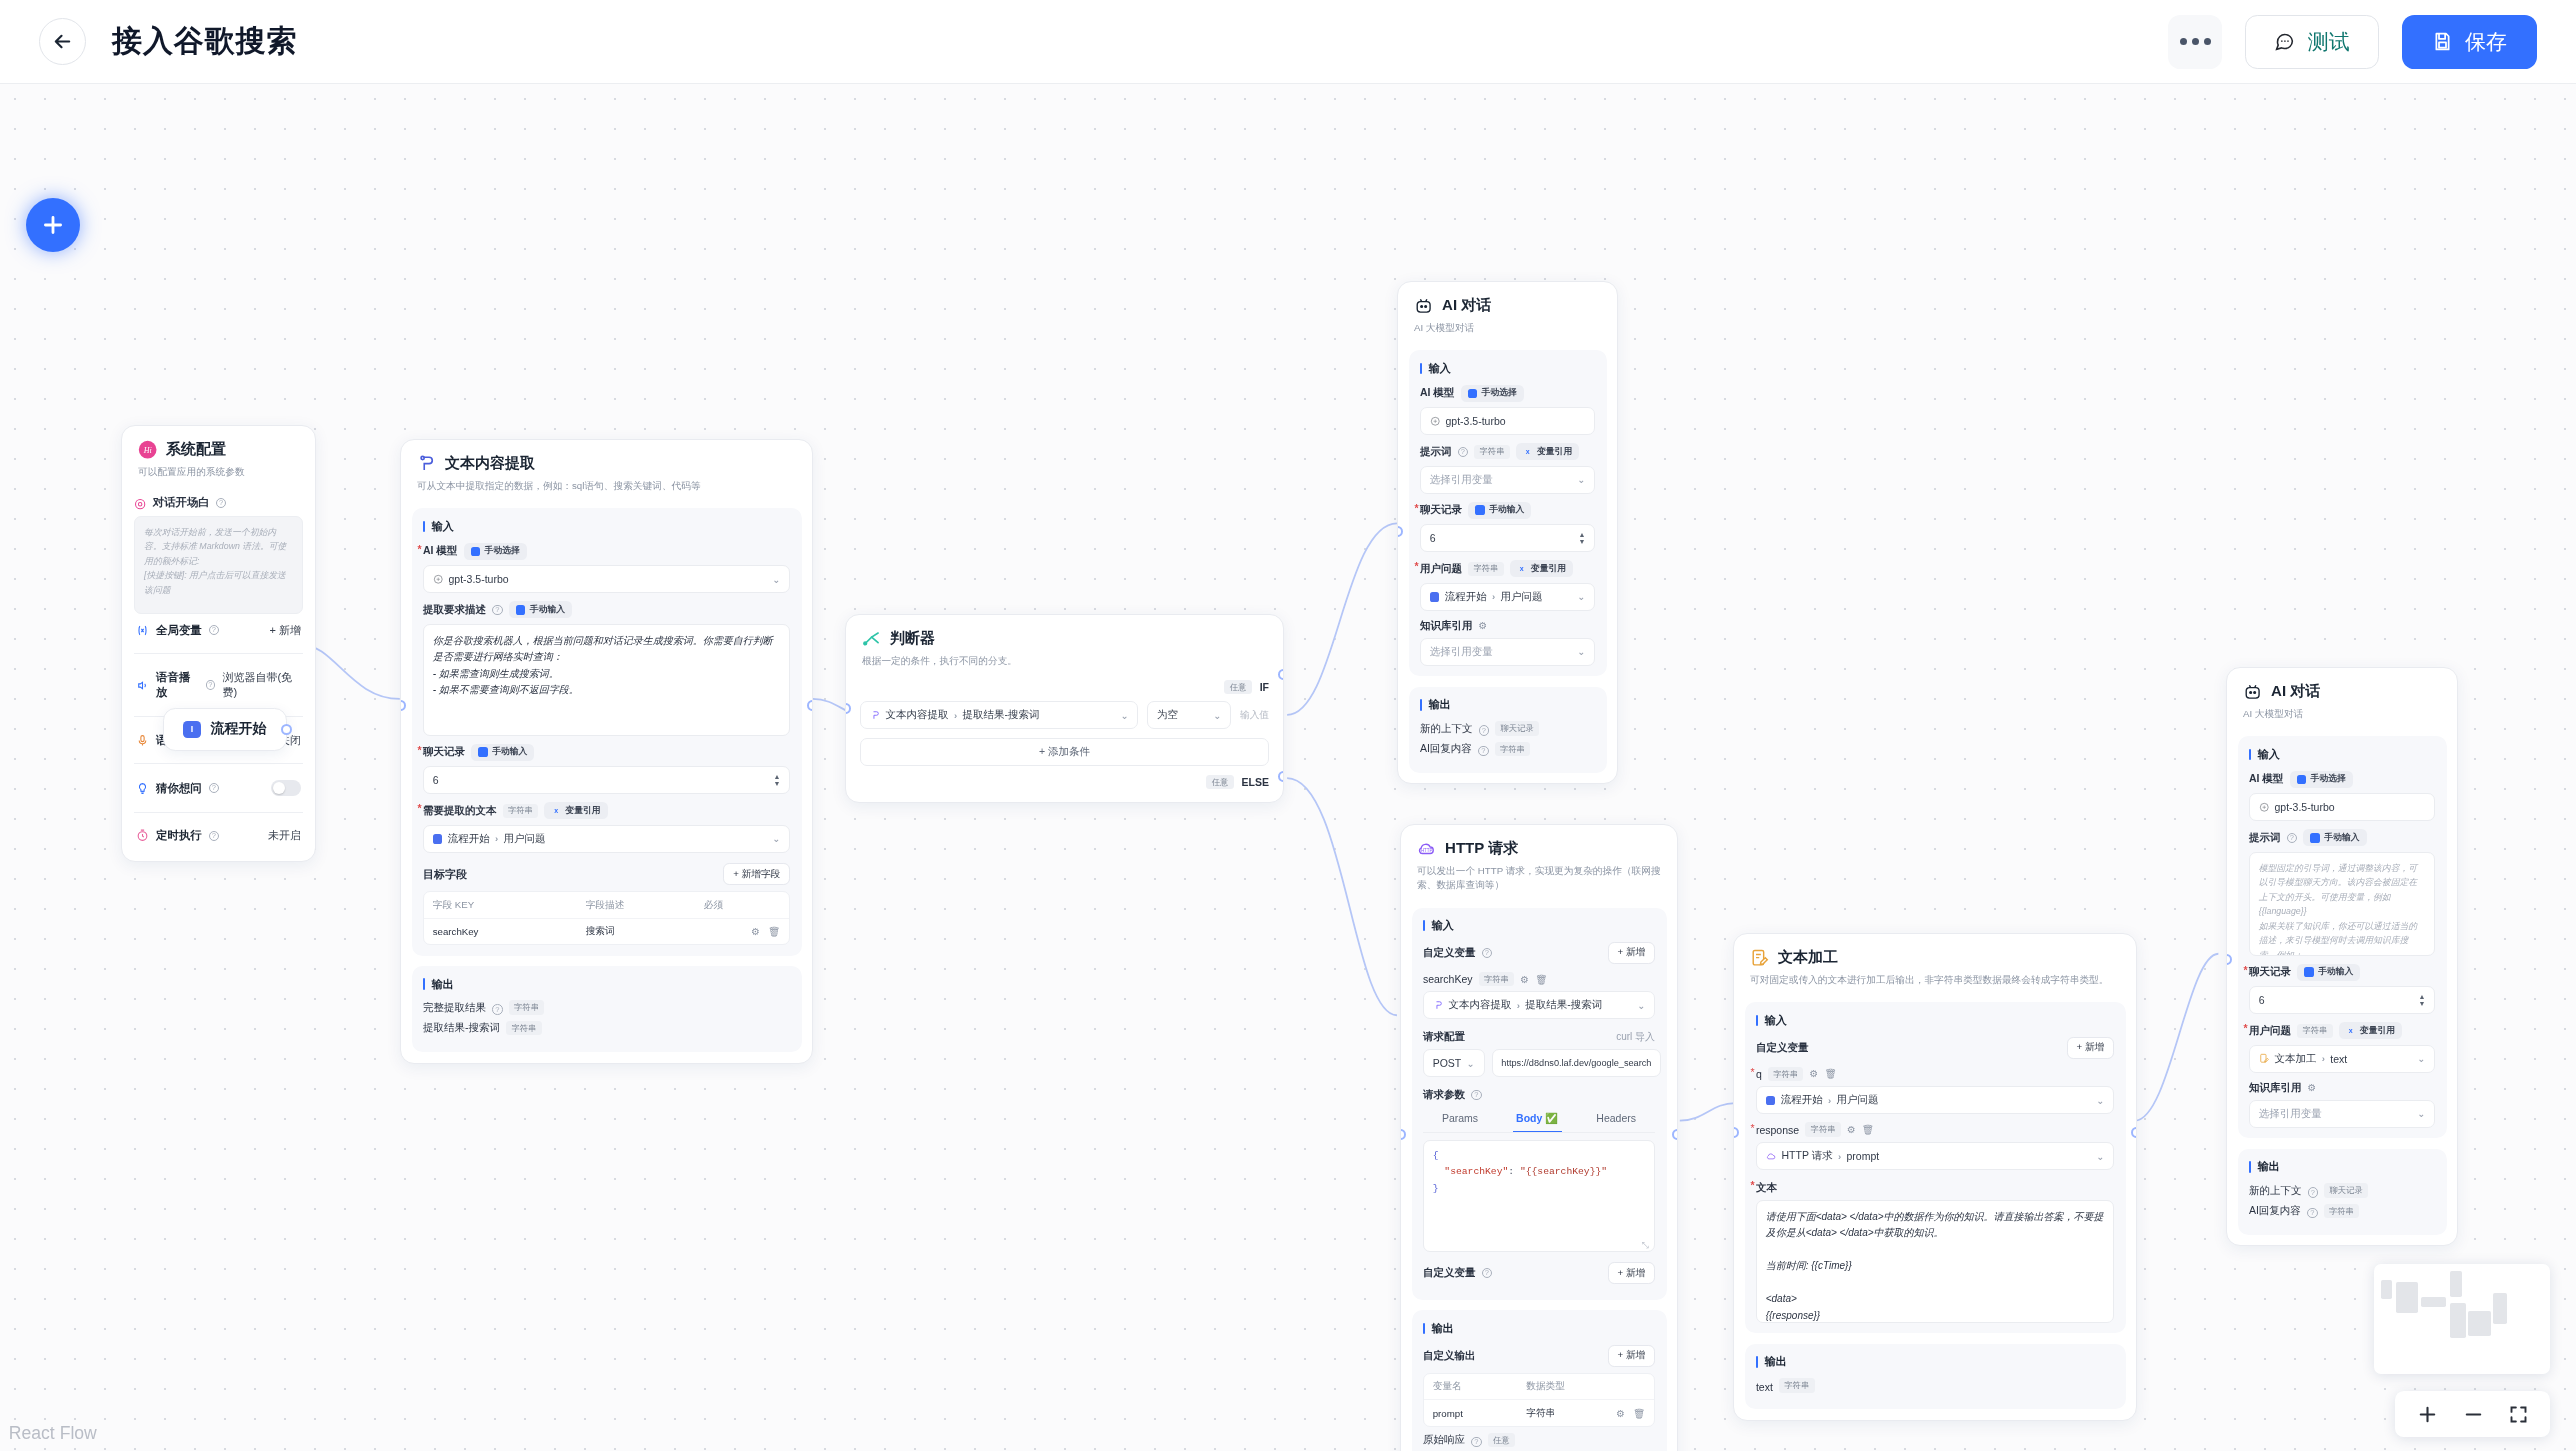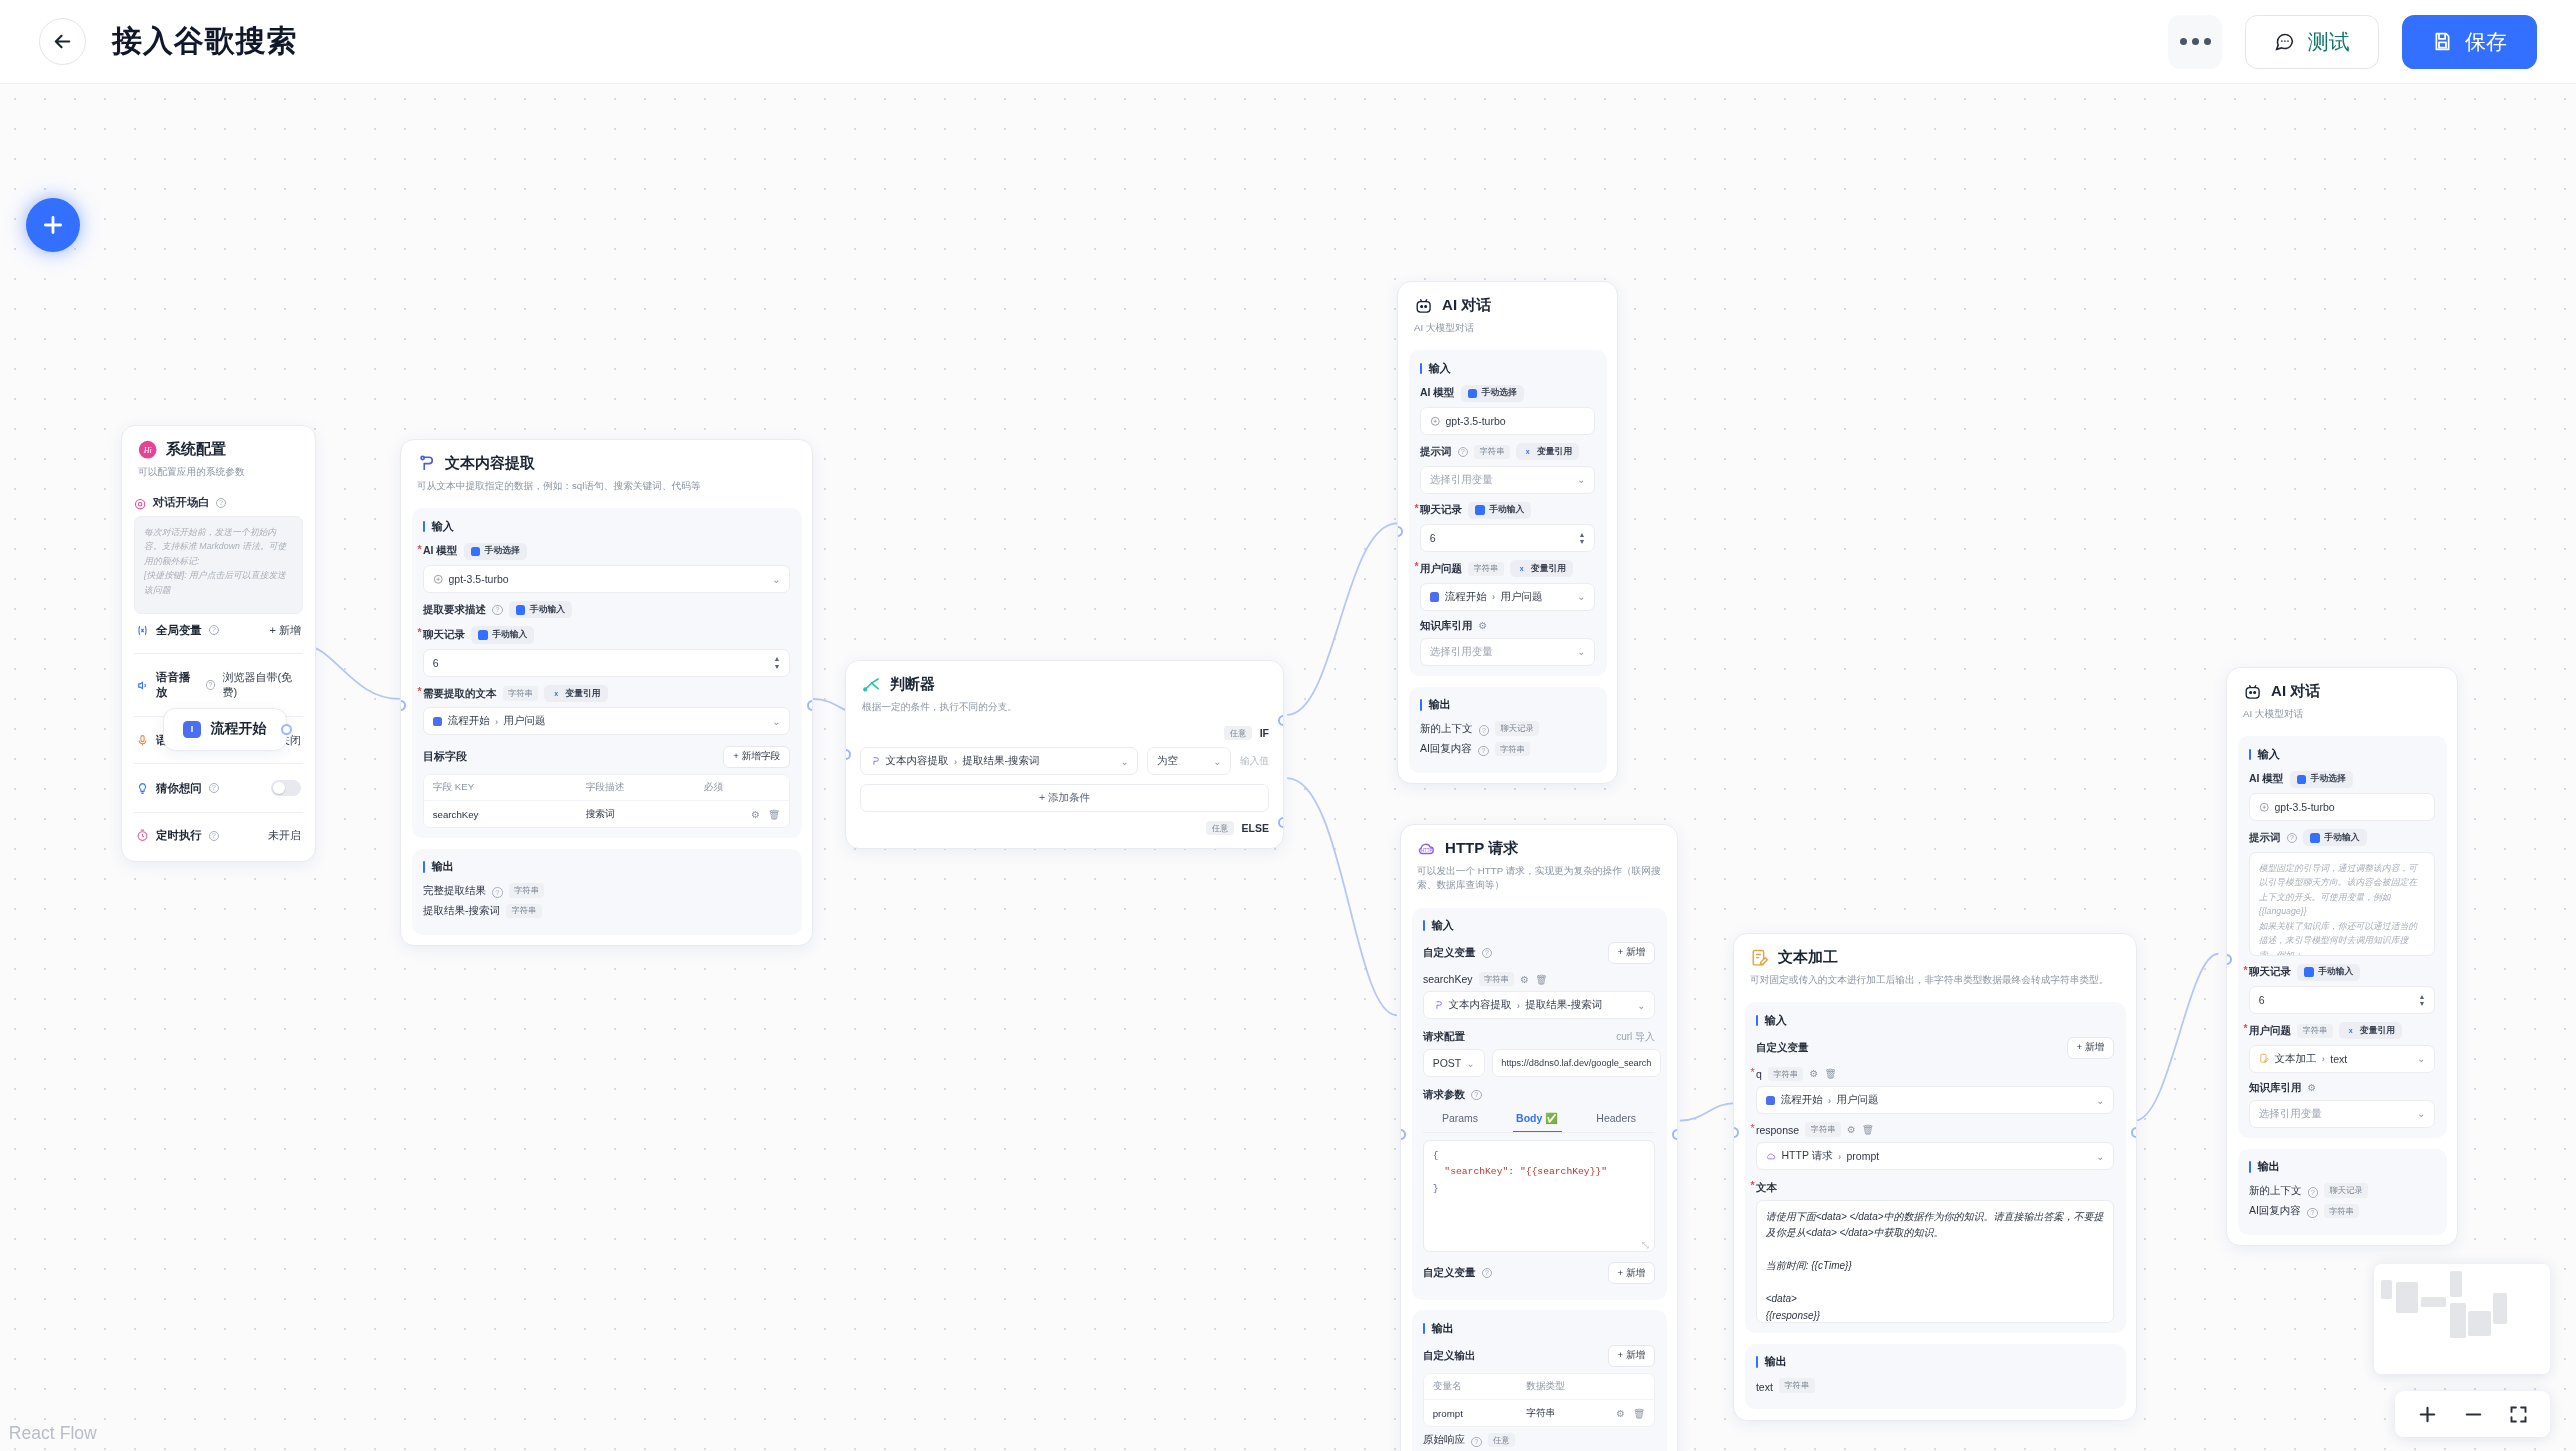--- a/index.html
+++ b/index.html
@@ -376,20 +376,23 @@
         <span class="chev">⌄</span>
       </div>
       <div class="field-row">
         <span class="flabel">提取要求描述</span>
         <span class="qmark">?</span>
         <span class="chipbtn">
           <span class="sq"></span>
           <span>手动输入</span>
         </span>
       </div>
+      <div class="ta" style="height:112px">你是谷歌搜索机器人，根据当前问题和对话记录生成搜索词。你需要自行判断是否需要进行网络实时查询：
+- 如果需查询则生成搜索词。
+- 如果不需要查询则不返回字段。</div>
       <div class="field-row">
         <span class="flabel req">聊天记录</span>
         <span class="chipbtn">
           <span class="sq"></span>
           <span>手动输入</span>
         </span>
       </div>
       <div class="numinput">
         <span>6</span>
         <span class="spinner">
@@ -439,21 +442,21 @@
         <span class="qmark">?</span>
         <span class="tag">字符串</span>
       </div>
       <div class="out-row">
         <span class="on">提取结果-搜索词</span>
         <span class="tag">字符串</span>
       </div>
     </div>
   </div>
 
-  <div class="node" style="left:845px; top:576px; width:439px;">
+  <div class="node" style="left:845px; top:530px; width:439px;">
     <span class="handle" style="left:-6.2px; top:88px;"></span>
     <span class="handle" style="right:-6.2px; top:54px;"></span>
     <span class="handle" style="right:-6.2px; top:156px;"></span>
     <div class="node-head">
       <div class="node-title">
         <span class="node-ico">
           <svg viewBox="0 0 24 24" fill="none" stroke="#2ec4a8" stroke-width="2.1" stroke-linecap="round">
               <path d="M4 18L12 10l8-5"></path>
               <path d="M12 10l8 7"></path>
               <circle cx="4" cy="18" r="1.6" fill="#2ec4a8"></circle>

